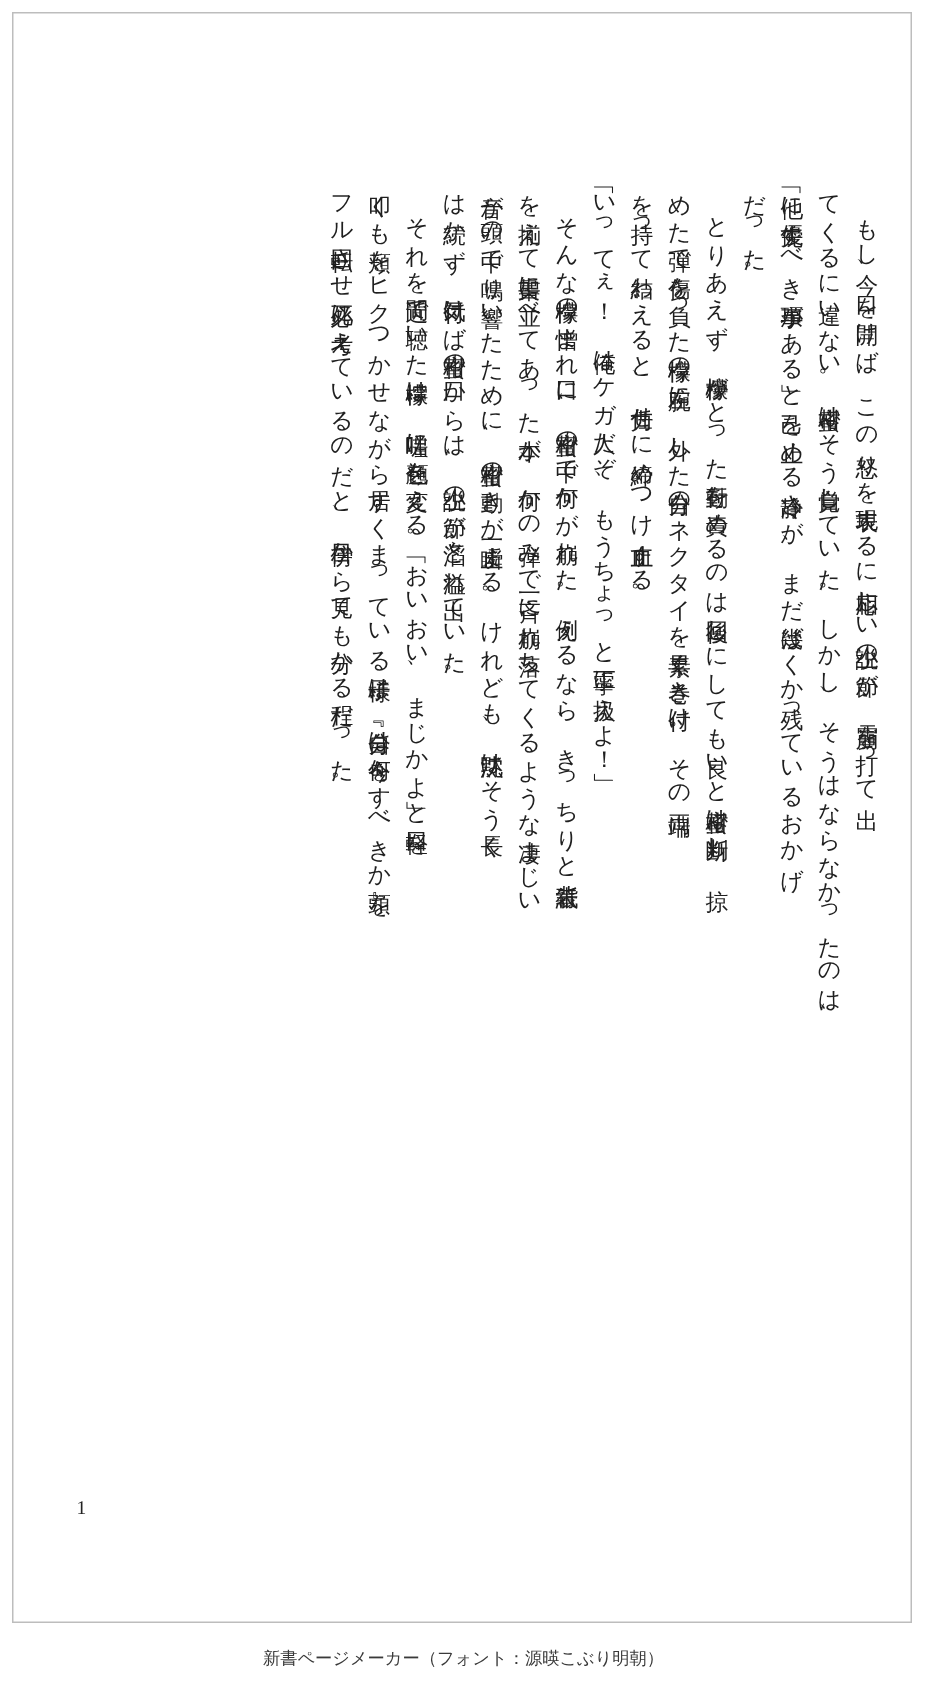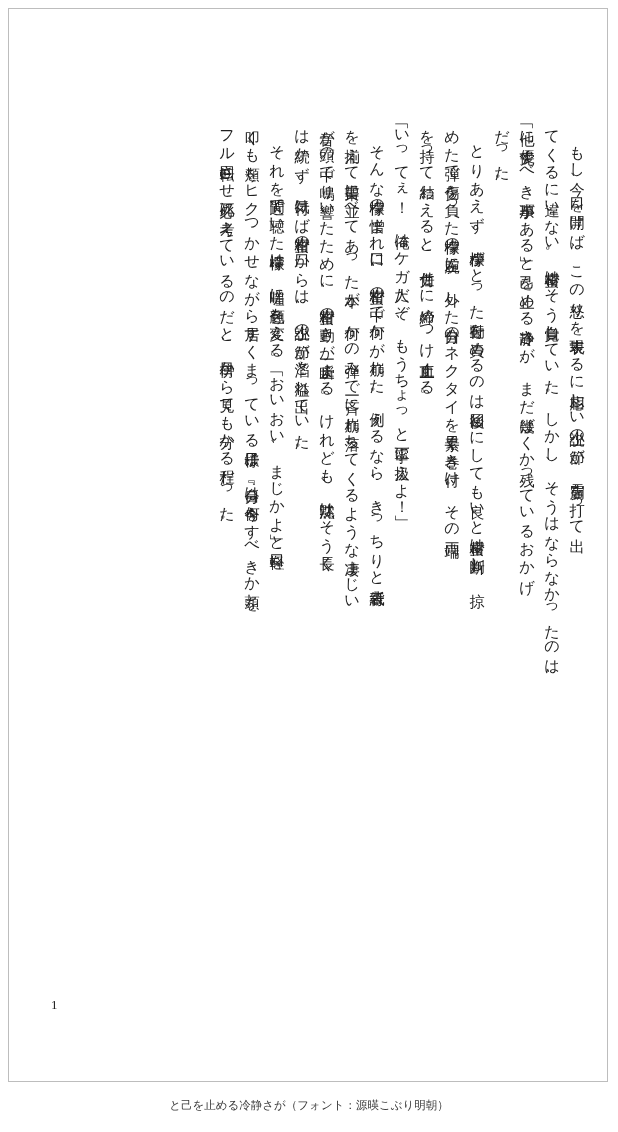--- a/index.html
+++ b/index.html
@@ -95,13 +95,13 @@
     <div class="col">音が頭の中で鳴り響いたために、蜜柑の動きが一瞬止まる。けれども、沈黙はそう長く</div>
     <div class="col">は続かず、気付けば蜜柑の口からは、小説の一節が滔々と溢れ出ていた。</div>
     <div class="col">　それを間近で聴いた檸檬は、咄嗟に顔色を変える。「おいおい、まじかよ」と軽口を</div>
     <div class="col">叩くも頬をヒクつかせながら居すくまっている様子は、『自分は今何をすべきか』頭を</div>
     <div class="col">フル回転させ必死に考えているのだと、傍目から見ても分かる程だった。</div>
   </div>
 
   <div class="page-number">1</div>
 </div>
 
-<div class="footer">と己を止める冷静さが（フォント：源暎こぶり明朝）</div>
+<div class="footer">新書ページメーカー（フォント：源暎こぶり明朝）</div>
 
 </body></html>

